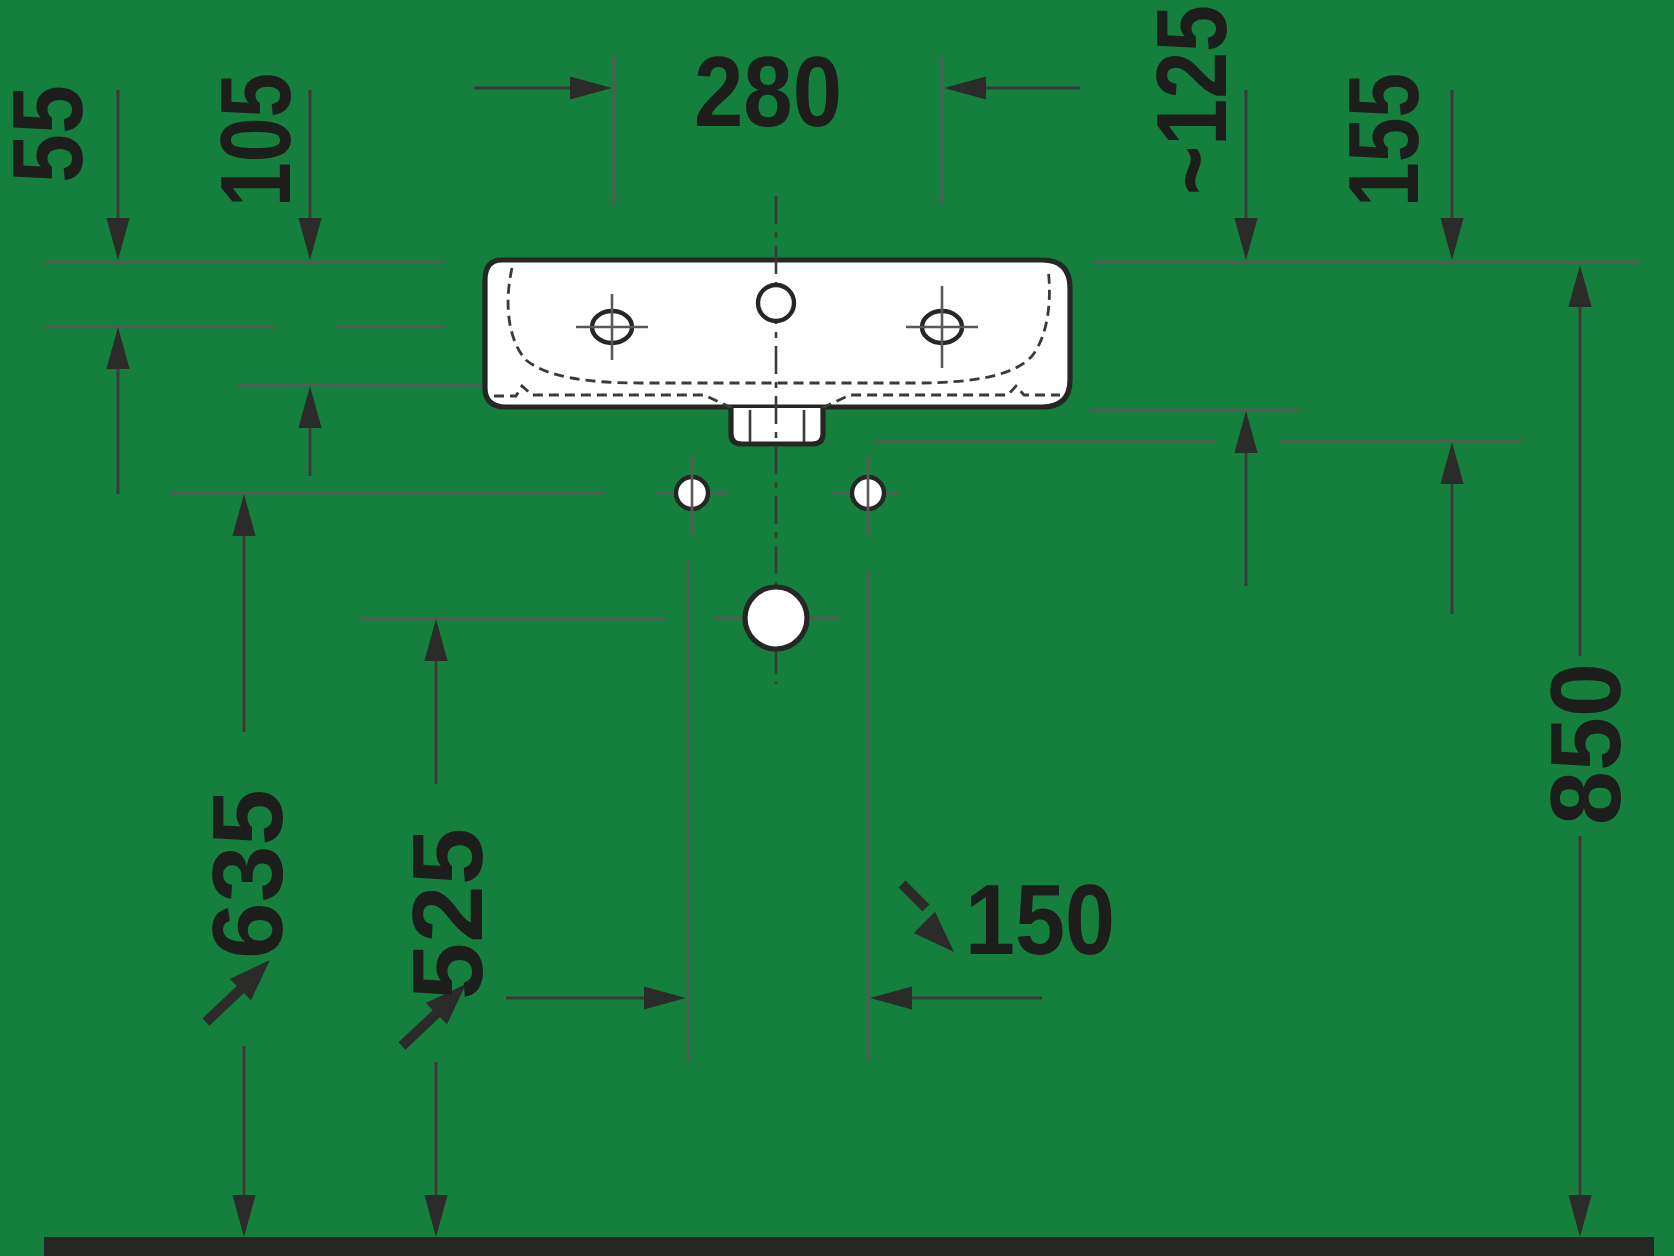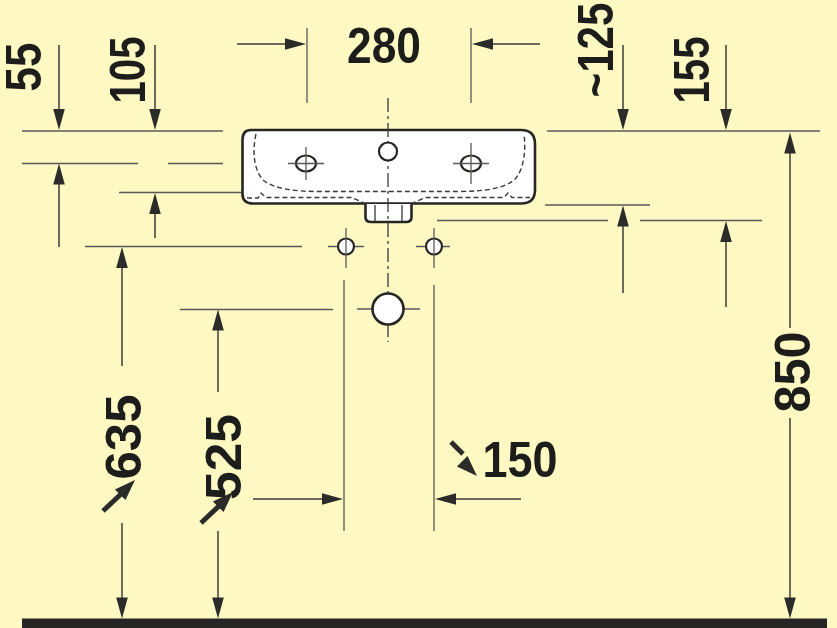--- a/index.html
+++ b/index.html
@@ -4,21 +4,21 @@
 <style>
   html, body {
     margin: 0;
     padding: 0;
     background: #ffffff;
   }
   .canvas {
     position: relative;
     width: 837px;
     height: 628px;
-    background: #fef9c3;
+    background: #15803d;
     overflow: hidden;
   }
   svg { display: block; }
   .dim-text {
     font-family: "Liberation Sans", "DejaVu Sans", sans-serif;
     font-weight: bold;
     fill: #1d1d1b;
     font-size: 50px;
   }
   .ref  { stroke: #595958; stroke-width: 1.3; fill: none; }

